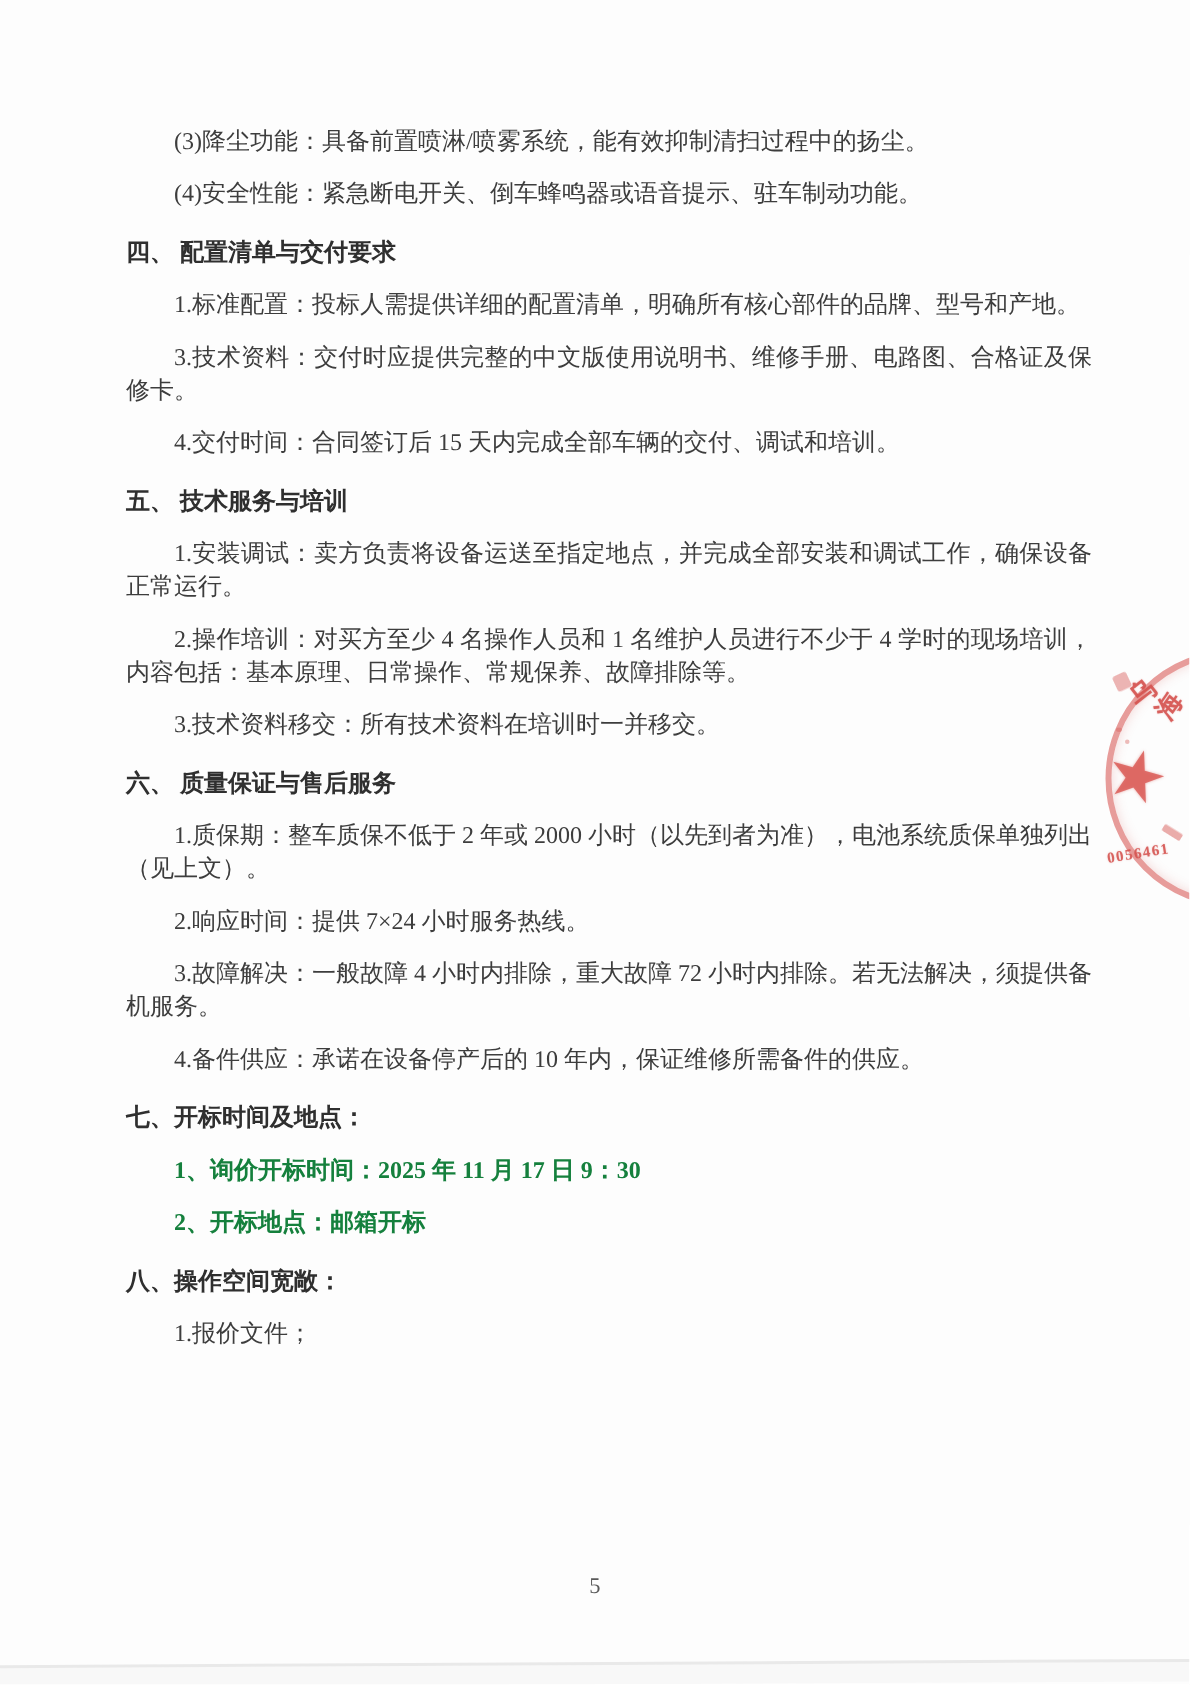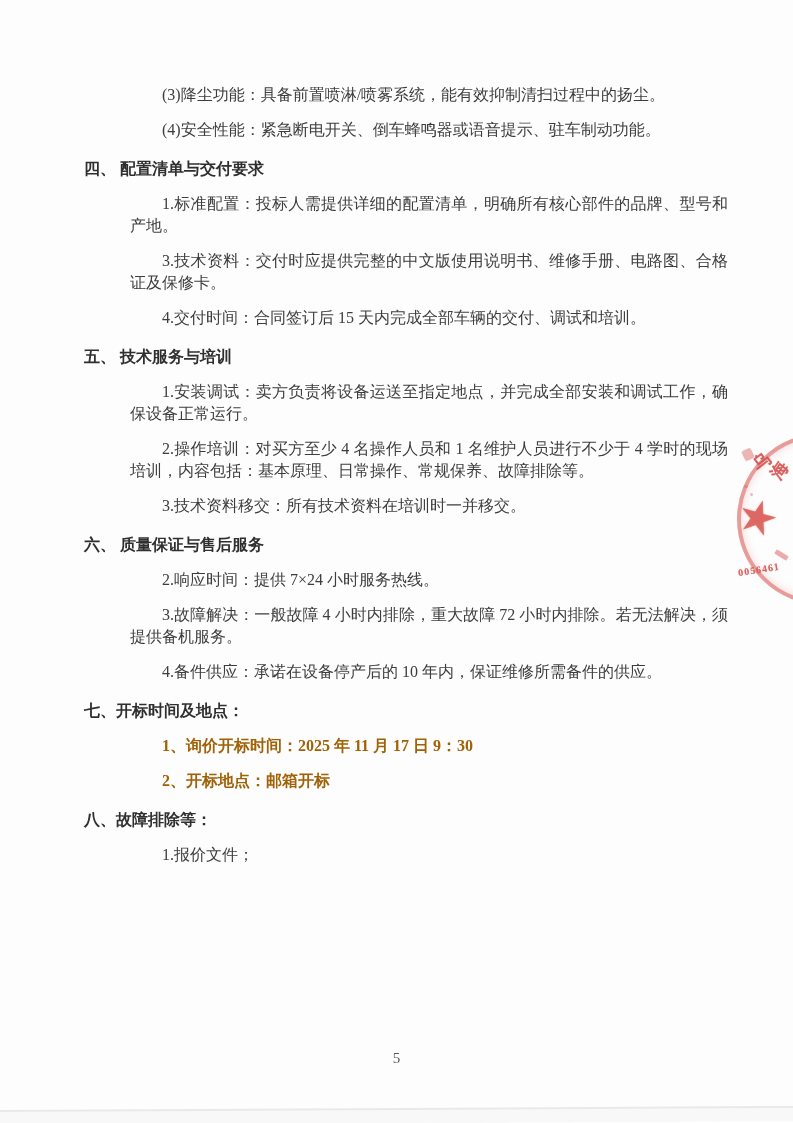--- a/index.html
+++ b/index.html
@@ -15,23 +15,23 @@
   .doc-body {
     position: absolute;
     left: 84px;
     top: 84px;
     width: 644px;
     font-size: 16px;
     line-height: 22px;
     text-align: justify;
   }
   .para { margin: 0 0 13px 0; }
-  .para.indent { text-indent: 32px; margin-left: 46px; }
+  .para.indent { text-indent: 32px; }
   .para.heading { font-weight: bold; color: #2f2f2f; margin-top: 17px; }
-  .para.bold { font-weight: bold; color: #a16207; }
+  .para.bold { font-weight: bold; color: #15803d; }
   .page-number {
     position: absolute;
     left: 0; right: 0;
     top: 1050px;
     text-align: center;
     font-size: 15px;
     color: #5a5a5a;
   }
   
   .scan-edge-line {
@@ -136,27 +136,28 @@
       <p class="para indent">(4)安全性能：紧急断电开关、倒车蜂鸣器或语音提示、驻车制动功能。</p>
       <p class="para heading">四、 配置清单与交付要求</p>
       <p class="para indent">1.标准配置：投标人需提供详细的配置清单，明确所有核心部件的品牌、型号和产地。</p>
       <p class="para indent">3.技术资料：交付时应提供完整的中文版使用说明书、维修手册、电路图、合格证及保修卡。</p>
       <p class="para indent">4.交付时间：合同签订后 15 天内完成全部车辆的交付、调试和培训。</p>
       <p class="para heading">五、 技术服务与培训</p>
       <p class="para indent">1.安装调试：卖方负责将设备运送至指定地点，并完成全部安装和调试工作，确保设备正常运行。</p>
       <p class="para indent">2.操作培训：对买方至少 4 名操作人员和 1 名维护人员进行不少于 4 学时的现场培训，内容包括：基本原理、日常操作、常规保养、故障排除等。</p>
       <p class="para indent">3.技术资料移交：所有技术资料在培训时一并移交。</p>
       <p class="para heading">六、 质量保证与售后服务</p>
+      <p class="para indent">1.质保期：整车质保不低于 2 年或 2000 小时（以先到者为准），电池系统质保单独列出（见上文）。</p>
       <p class="para indent">2.响应时间：提供 7×24 小时服务热线。</p>
       <p class="para indent">3.故障解决：一般故障 4 小时内排除，重大故障 72 小时内排除。若无法解决，须提供备机服务。</p>
       <p class="para indent">4.备件供应：承诺在设备停产后的 10 年内，保证维修所需备件的供应。</p>
       <p class="para heading">七、开标时间及地点：</p>
       <p class="para indent bold">1、询价开标时间：2025 年 11 月 17 日 9：30</p>
       <p class="para indent bold">2、开标地点：邮箱开标</p>
-      <p class="para heading">八、故障排除等：</p>
+      <p class="para heading">八、操作空间宽敞：</p>
       <p class="para indent">1.报价文件；</p>
     </div>
 
   <div class="stamp">
     <div class="stamp-ring"></div>
     <div class="stamp-star">★</div>
     <div class="stamp-partial-mark"></div>
     <div class="stamp-char c0">乌</div>
     <div class="stamp-char c1">海</div>
     <div class="stamp-number">0056461</div>

